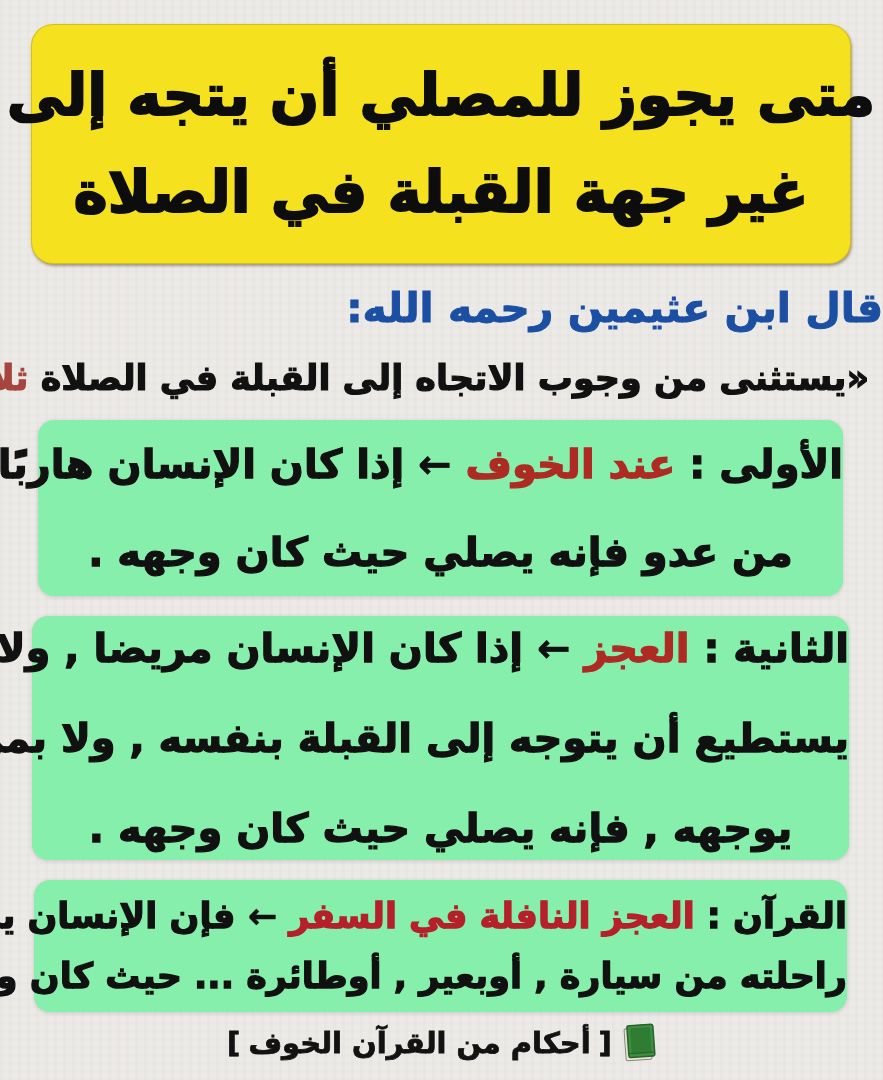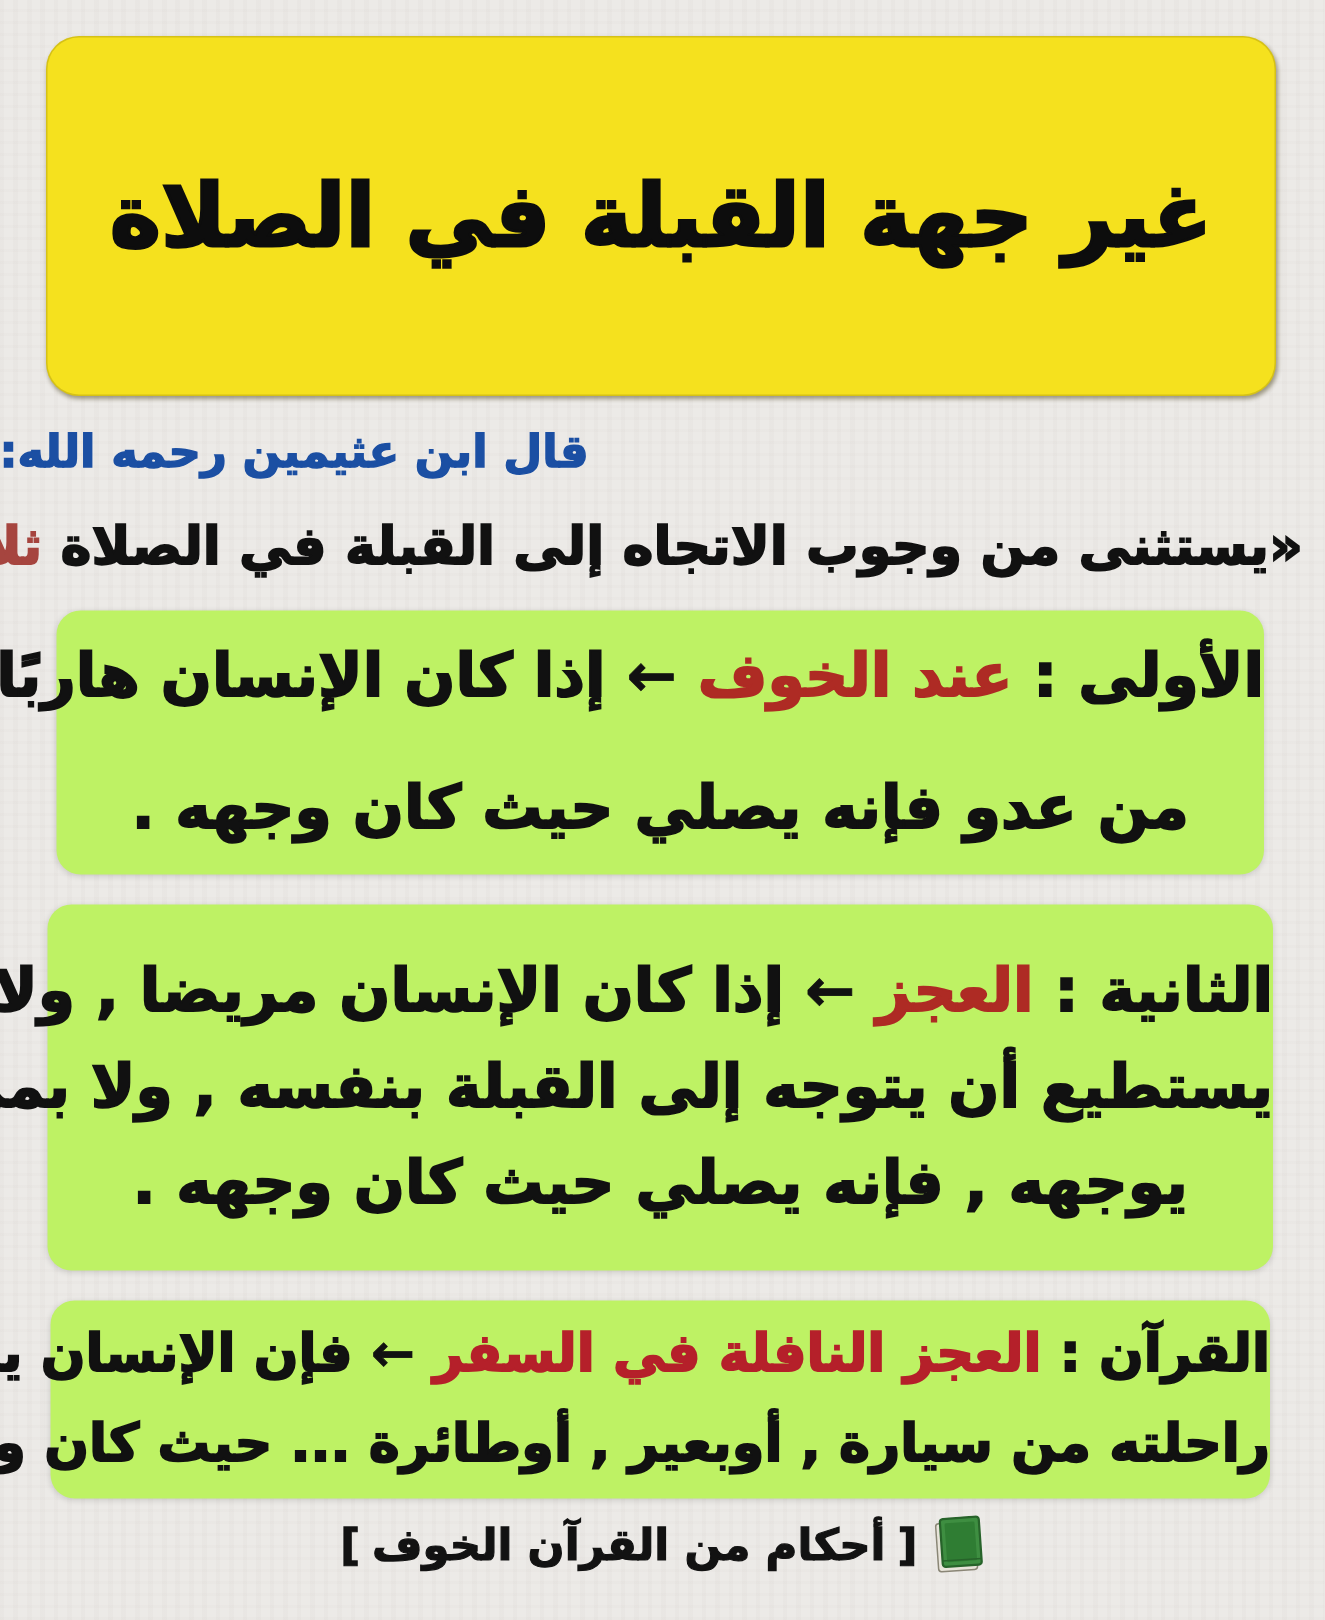--- a/index.html
+++ b/index.html
@@ -24,63 +24,64 @@
     text-align:center;
   }
   .banner .t{
     font-size:58px;font-weight:bold;color:#0d0d0d;
     -webkit-text-stroke:2px #0d0d0d;
     line-height:1.05;
     white-space:nowrap;
   }
   .attribution{
     margin-top:20px;
-    text-align:left;
-    font-size:30px;font-weight:bold;
+    text-align:right;
+    font-size:41px;font-weight:bold;
     color:#1b4fa3;
     -webkit-text-stroke:1px #1b4fa3;
   }
   .intro{
     margin:26px 14px 0;
     text-align:center;
     font-size:35px;font-weight:bold;
     -webkit-text-stroke:1.2px currentColor;
     white-space:nowrap;
   }
   .intro .red{color:#a6453f;}
   .card{
-    background:#bef264;
+    background:#86efac;
     border-radius:16px;
     box-shadow:0 1px 4px rgba(0,0,0,.15);
     text-align:center;
     font-weight:bold;
     display:flex;flex-direction:column;justify-content:center;
   }
   .card .line{ -webkit-text-stroke:1.3px currentColor; white-space:nowrap;}
   .card .line:empty{display:none;}
   .card .red{color:#ae2b24;}
   .card .arrow{font-weight:bold;-webkit-text-stroke:.5px currentColor;}
   .card1{margin:22px 40px 0 38px;height:176px;font-size:40px;gap:42px;}
-  .card2{margin:20px 34px 0 32px;height:244px;font-size:40px;gap:18px;}
+  .card2{margin:20px 34px 0 32px;height:244px;font-size:40px;gap:44px;}
   .card3{margin:20px 36px 0 34px;height:132px;font-size:35px;gap:20px;}
   .card3 .red{color:#b5202a;}
   .footer{
     margin-top:12px;
     direction:ltr;
     display:flex;justify-content:center;align-items:center;gap:8px;
     font-size:29px;font-weight:bold;color:#121212;
     -webkit-text-stroke:.8px #121212;
   }
   .footer .src{direction:rtl;}
   .book{width:34px;height:38px;flex:0 0 auto;transform:rotate(-4deg);margin-left:2px;}
 </style>
 </head>
 <body>
 
 <div class="banner">
+  <div class="t">متى يجوز للمصلي أن يتجه إلى</div>
   <div class="t">غير جهة القبلة في الصلاة</div>
 </div>
 
 <div class="attribution">قال ابن عثيمين رحمه الله:</div>
 
 <div class="intro">
   <span>«يستثنى من وجوب الاتجاه إلى القبلة في الصلاة </span><span class="red">ثلاث مسائل</span>
 </div>
 
 <div class="card card1">

